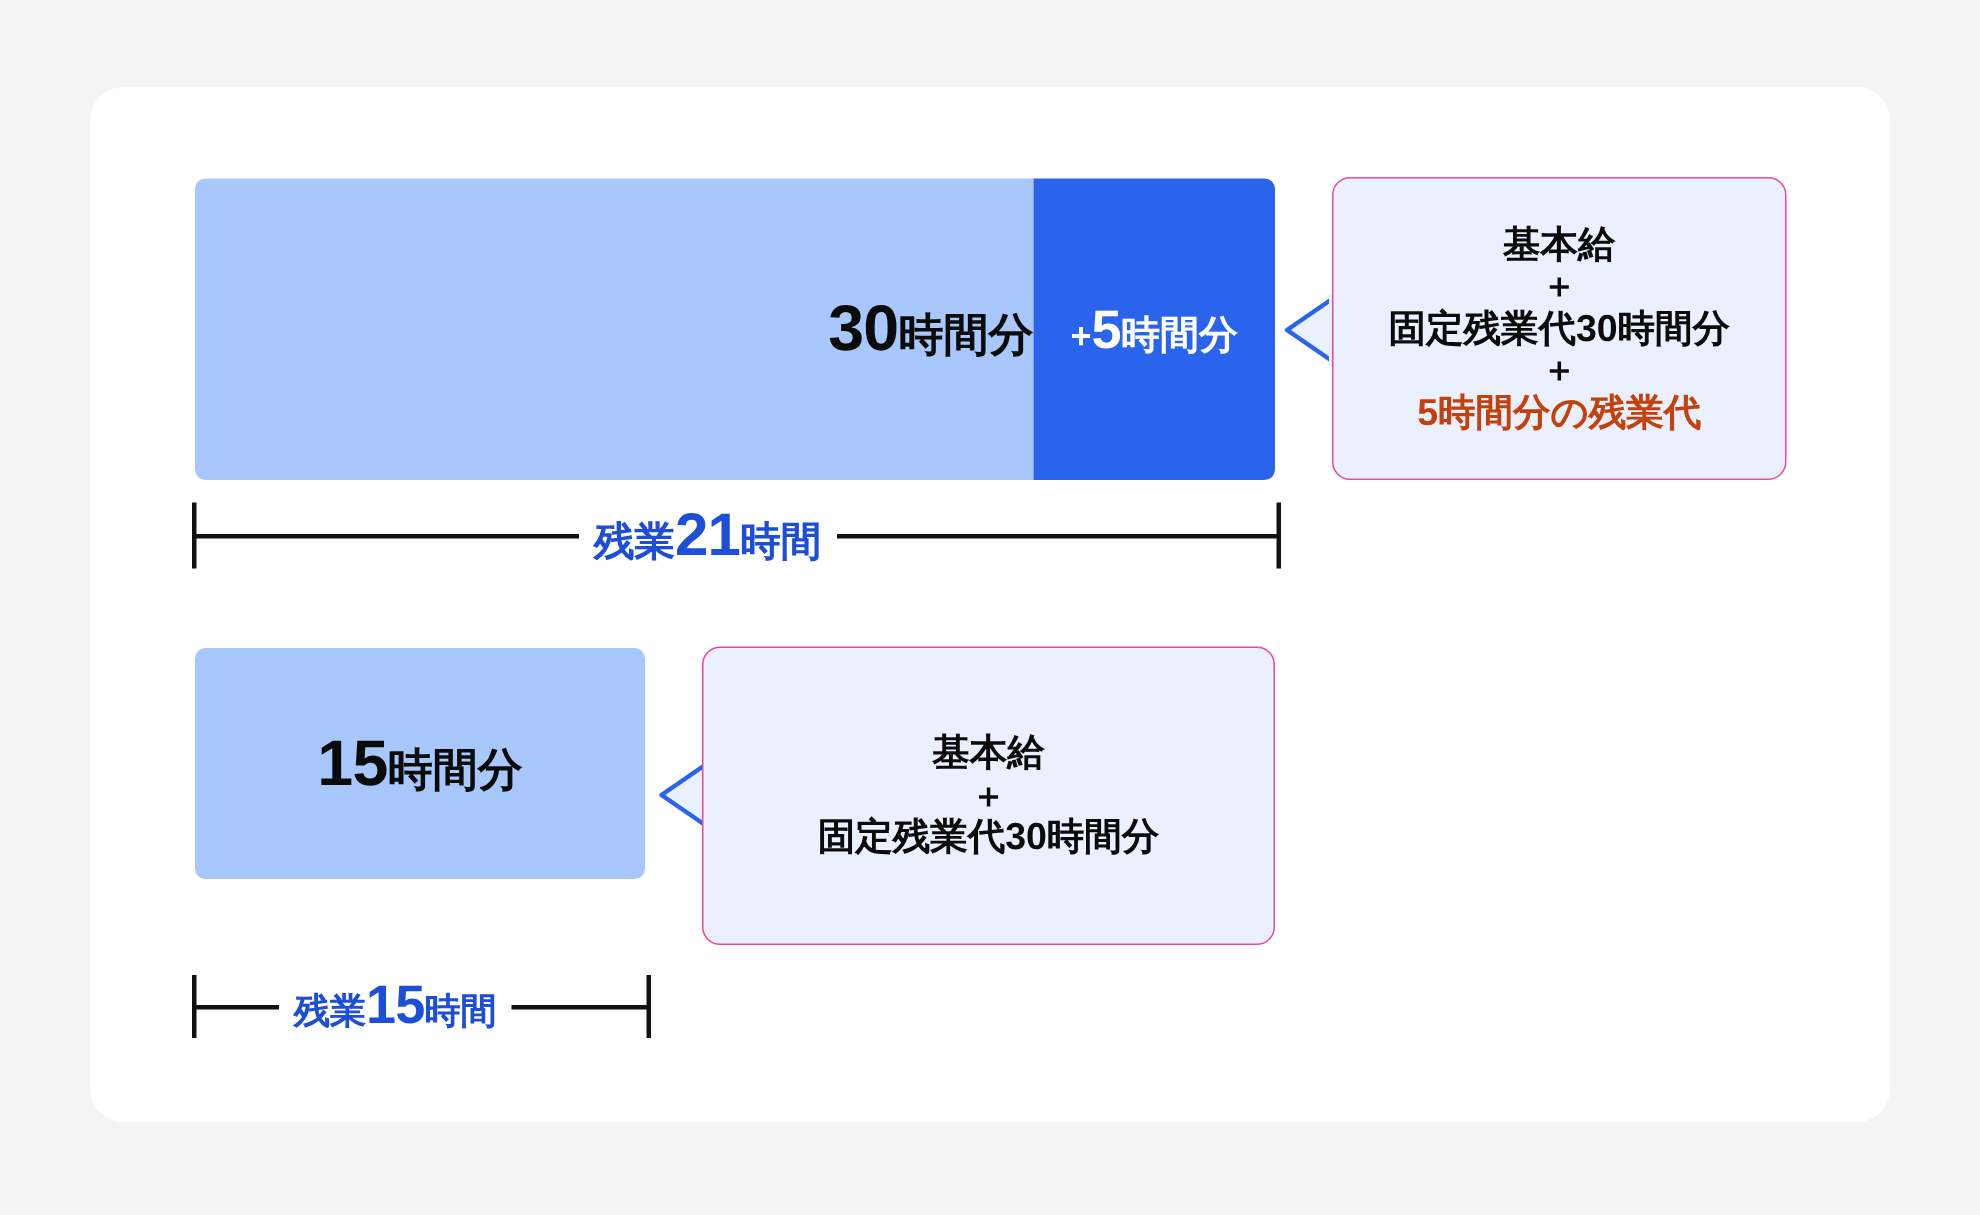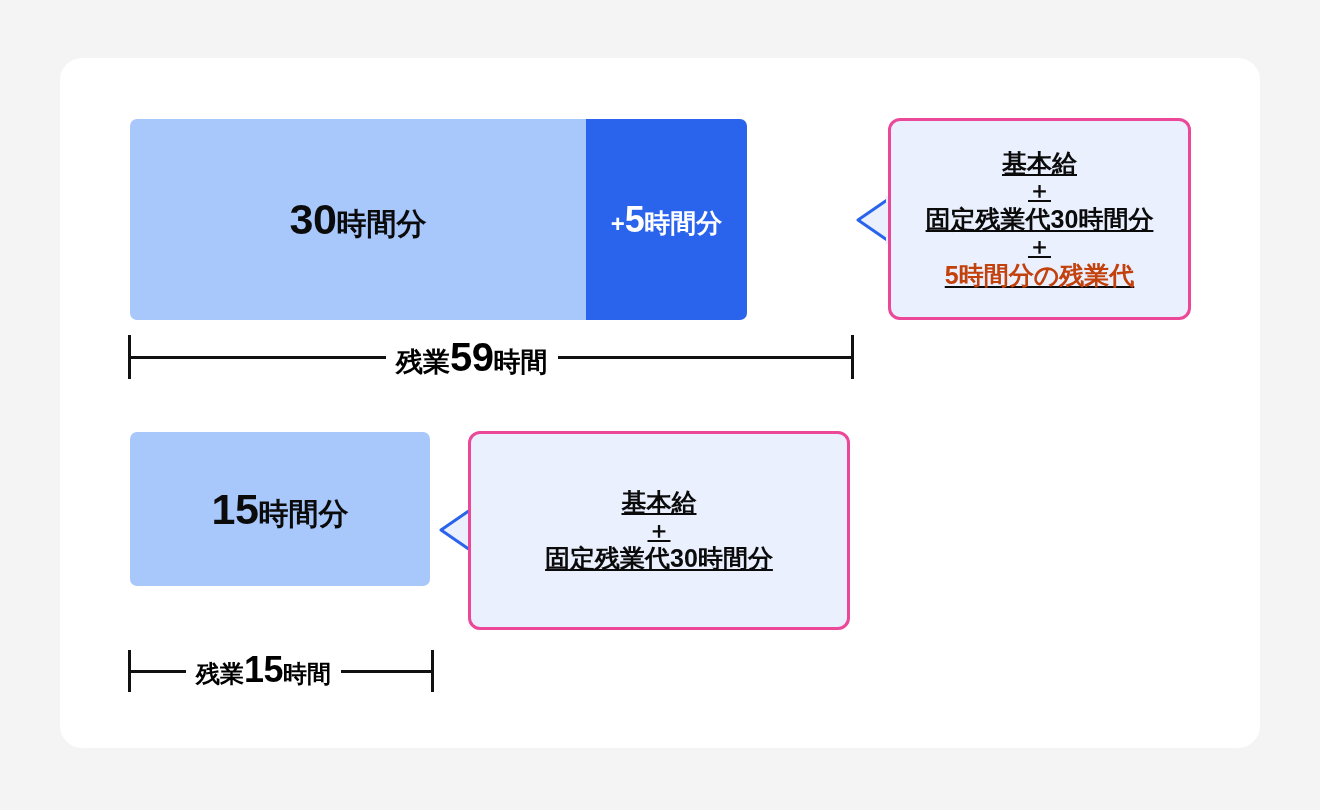--- a/index.html
+++ b/index.html
@@ -73,29 +73,28 @@
     font-weight: 700;
   }
   .txt-dark { color: #0b0b0b; }
   .txt-white { color: #ffffff; }
 
   
   .callout {
     position: absolute;
     box-sizing: border-box;
     background: #eaf0fe;
-    border: 3px solid #ec4899;
+    border: 1px solid #ec4899;
     border-radius: 12px;
     display: flex;
     flex-direction: column;
     align-items: center;
     justify-content: center;
     text-align: center;
     color: #0b0b0b;
-    text-decoration: underline;
   }
   .callout .line {
     font-size: 25px;
     font-weight: 700;
     line-height: 1.22;
     white-space: nowrap;
   }
   .callout .line.plus {
     font-size: 23px;
     line-height: 1.12;
@@ -125,21 +124,21 @@
   }
   .bracket .rule {
     position: absolute;
     height: 3px;
     background: #111111;
   }
   .bracket .blabel {
     position: absolute;
     white-space: nowrap;
     background: #ffffff;
-    color: #000000;
+    color: #1d4ed8;
     font-weight: 700;
     line-height: 1;
     padding: 0 10px;
     display: flex;
     align-items: baseline;
   }
   .blabel .b-unit { font-size: 27px; font-weight: 700; }
   .blabel .b-num  { font-size: 40px; font-weight: 700; letter-spacing: -0.5px; }
   .blabel.small .b-unit { font-size: 24px; }
   .blabel.small .b-num  { font-size: 36px; }
@@ -147,21 +146,21 @@
 </head>
 <body>
 
 <div class="stage">
   <div class="card"></div>
 
   <div class="bar-row">
 
     <div class="bar-base" style="left:130px; top:119px; width:720px; height:201px;">
 
-      <div class="seg seg-light" style="width:456px; border-radius:7px 0 0 7px;">
+      <div class="seg seg-light" style="width:559px; border-radius:7px 0 0 7px;justify-content:flex-end;">
         <span class="seg-label txt-dark"><span class="num-lg">30</span><span class="unit-lg">時間分</span></span>
       </div>
 
       <div class="seg seg-dark" style="width:161px; border-radius:0 7px 7px 0;">
         <span class="seg-label txt-white"><span class="plus-sm">+</span><span class="num-md">5</span><span class="unit-md">時間分</span></span>
       </div>
     </div>
 
     <svg class="tail" style="left:853px; top:196px;" width="40" height="48" viewBox="0 0 40 48">
       <path d="M37 2 L5 24 L37 46" fill="#eaf0fe" stroke="#2a63ec" stroke-width="3" stroke-linejoin="round" stroke-linecap="round"></path>
@@ -175,21 +174,21 @@
       <div class="line plus">＋</div>
       <div class="line accent">5時間分の残業代</div>
     </div>
 
     <div class="bracket" style="left:128px; top:335px; width:726px; height:44px;">
       <div class="tick" style="left:0px;   height:44px;"></div>
       <div class="tick" style="left:723px; height:44px;"></div>
       <div class="rule" style="left:2px; top:21px; width:722px;"></div>
       <div class="blabel" style="left:258px; top:2px; height:40px;">
           <span class="b-unit">残業</span>
-          <span class="b-num">59</span>
+          <span class="b-num">21</span>
           <span class="b-unit">時間</span>
         </div>
     </div>
   </div>
 
   <div class="bar-row">
 
     <div class="bar-base" style="left:130px; top:432px; width:300px; height:154px;">
       <div class="seg seg-light" style="width:300px; border-radius:7px;">
         <span class="seg-label txt-dark"><span class="num-lg">15</span><span class="unit-lg">時間分</span></span>

